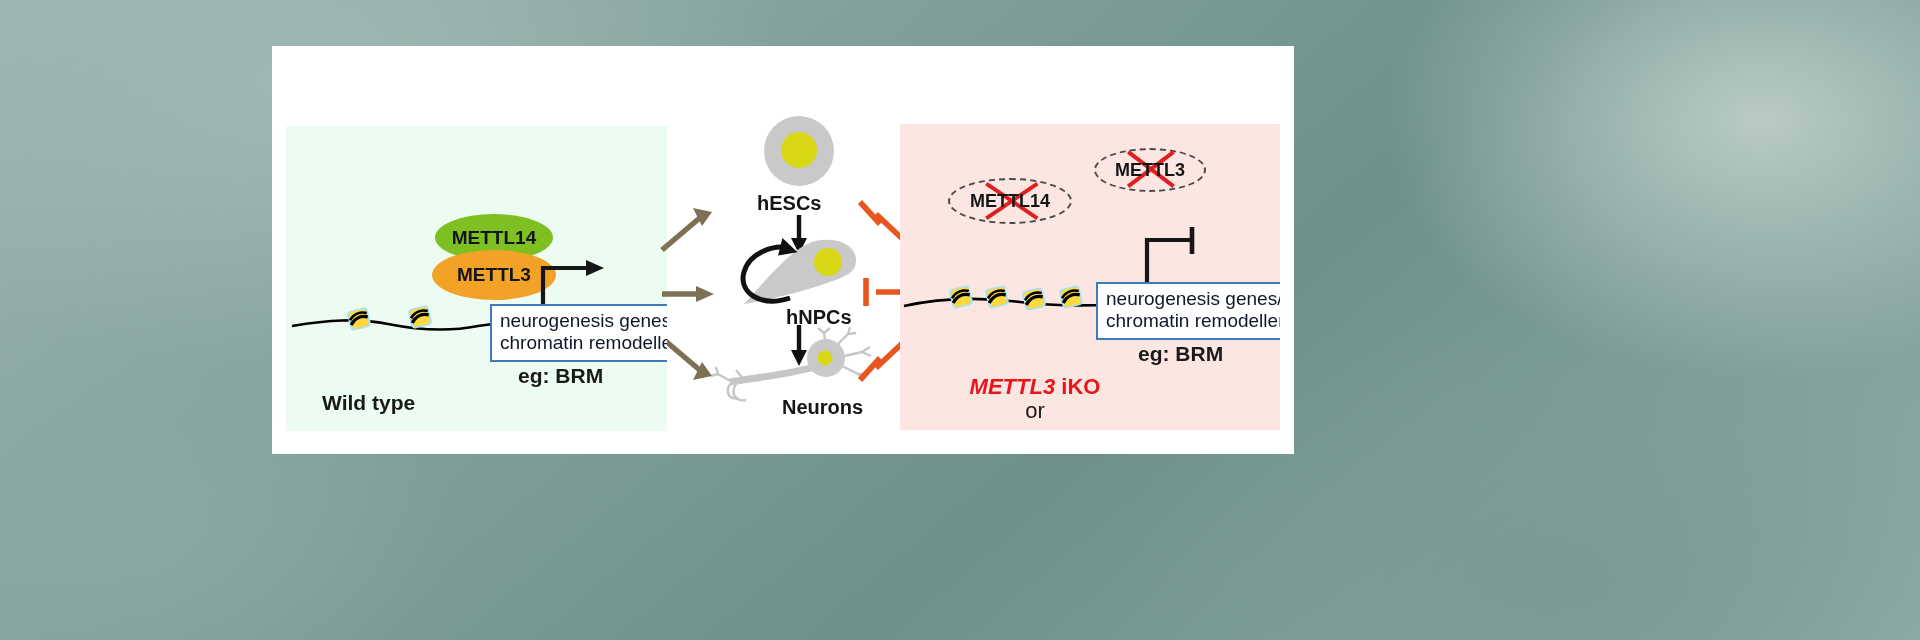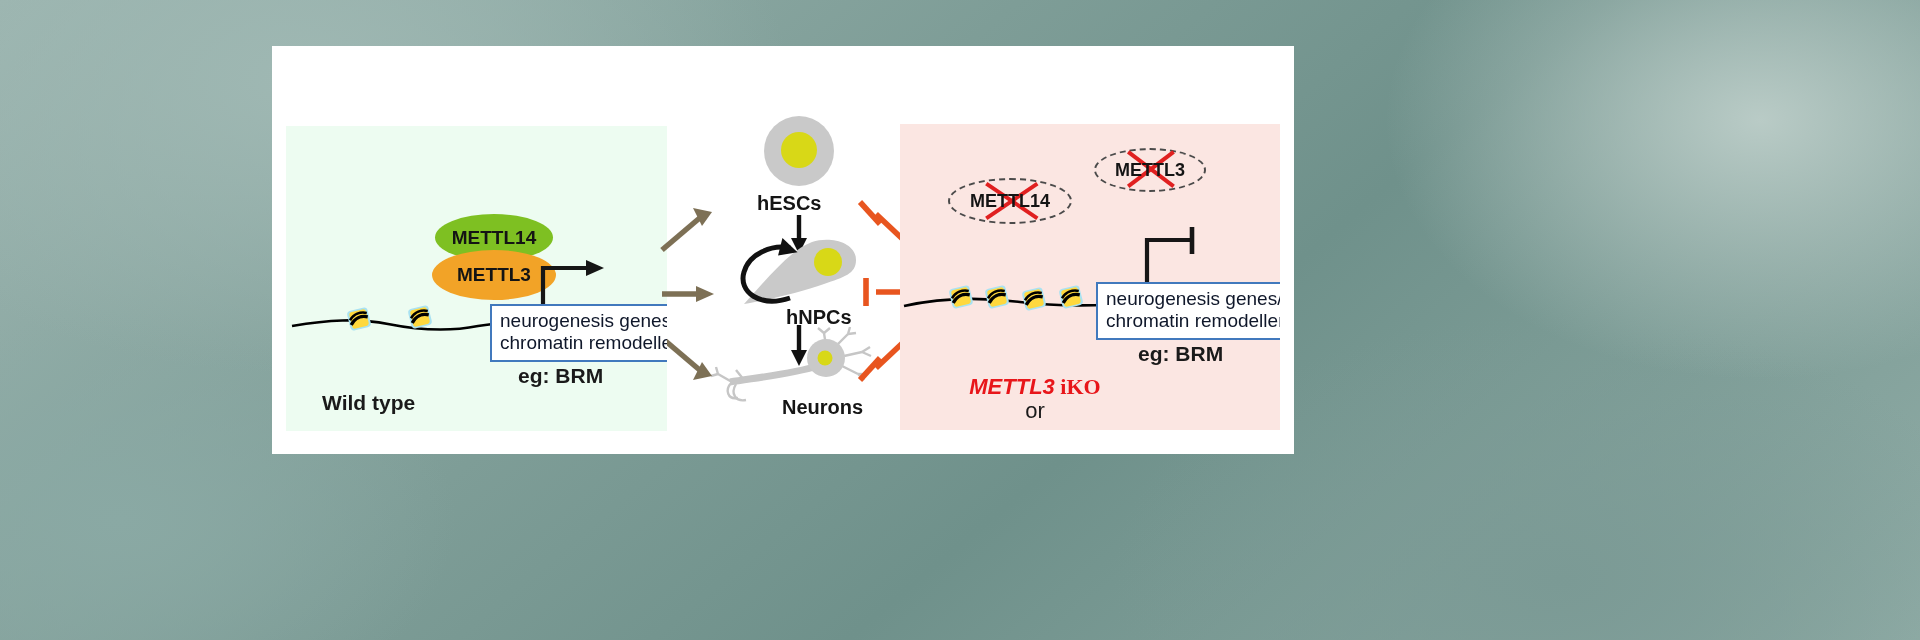--- a/index.html
+++ b/index.html
@@ -52,21 +52,21 @@
 
   #ko-label-block {
     position: absolute;
     left: 10px; bottom: 8px;
     width: 250px;
     text-align: center;
     line-height: 1.06;
   }
   #ko-label-block div { white-space: nowrap; }
   .ko-red { color: #e8161a; font-weight: bold; font-size: 22px; font-style: italic; }
-  .ko-red .up { font-style: normal; font-family: Liberation Serif, serif; }
+  .ko-red .up { font-style: normal; }
   .ko-or  { color: #1a1a1a; font-weight: normal; font-size: 22px; }
 
   
   .dna-svg { position: absolute; overflow: visible; }
   #dna-wt { left: 2px; top: 176px; width: 390px; height: 40px; }
   #dna-ko { left: 0px; top: 156px; width: 392px; height: 40px; }
 
   .nuc { position: absolute; width: 30px; height: 30px; }
 
   

